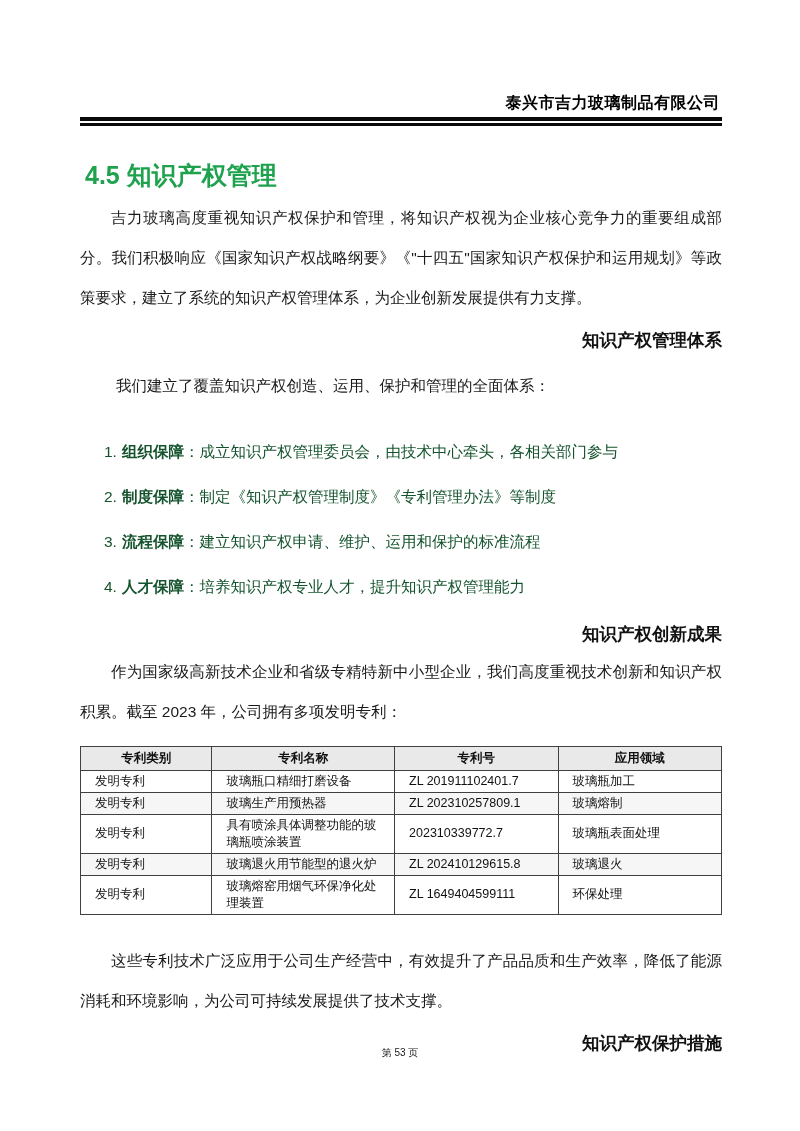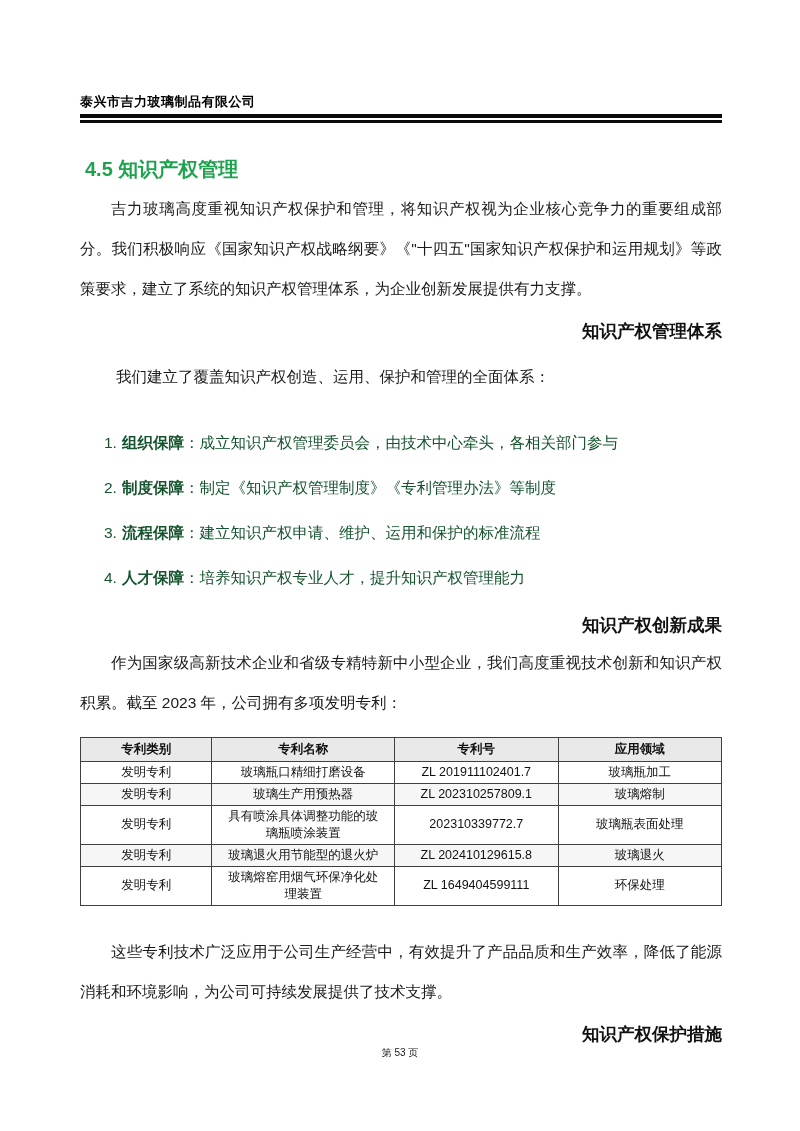--- a/index.html
+++ b/index.html
@@ -8,31 +8,31 @@
     width:800px;height:1131px;
     background:#ffffff;
     font-family:"Liberation Sans","DejaVu Sans",sans-serif;
     color:#1a1a1a;
     overflow:hidden;
   }
   .content{margin:0 78px 0 80px;}
   
   .doc-header{padding-top:93px;}
   .company{
-    text-align:left;
-    font-size:13px;font-weight:bold;color:#000;
+    text-align:right;
+    font-size:16px;font-weight:bold;color:#000;
     letter-spacing:.5px;
     padding-right:2px;
   }
   .rule-thick{margin-top:3px;height:4px;background:#0a0a0a;}
   .rule-thin{margin-top:2px;height:2.5px;background:#0a0a0a;}
   
   .section-title{
     margin:33px 0 0 5px;
-    font-size:20px;font-weight:bold;
+    font-size:25px;font-weight:bold;
     color:#1fa24e;
   }
   
   .para{
     margin:6px 0 0 0;
     font-size:15.5px;line-height:40px;
     text-align:justify;
     color:#1a1a1a;
   }
   .indent{text-indent:2em;}
@@ -53,21 +53,20 @@
   }
   .li-num{margin-right:5px;}
   .li-label{font-weight:bold;}
   
   .patent-table{
     width:100%;
     margin-top:14px;
     border-collapse:collapse;
     font-size:12.5px;
     color:#111;
-    text-align:center;
   }
   .patent-table th,.patent-table td{
     border:1px solid #404040;
     padding:2px 14px;
     line-height:17px;
     vertical-align:middle;
   }
   .patent-table th{
     background:#e9e9e9;
     font-weight:bold;

